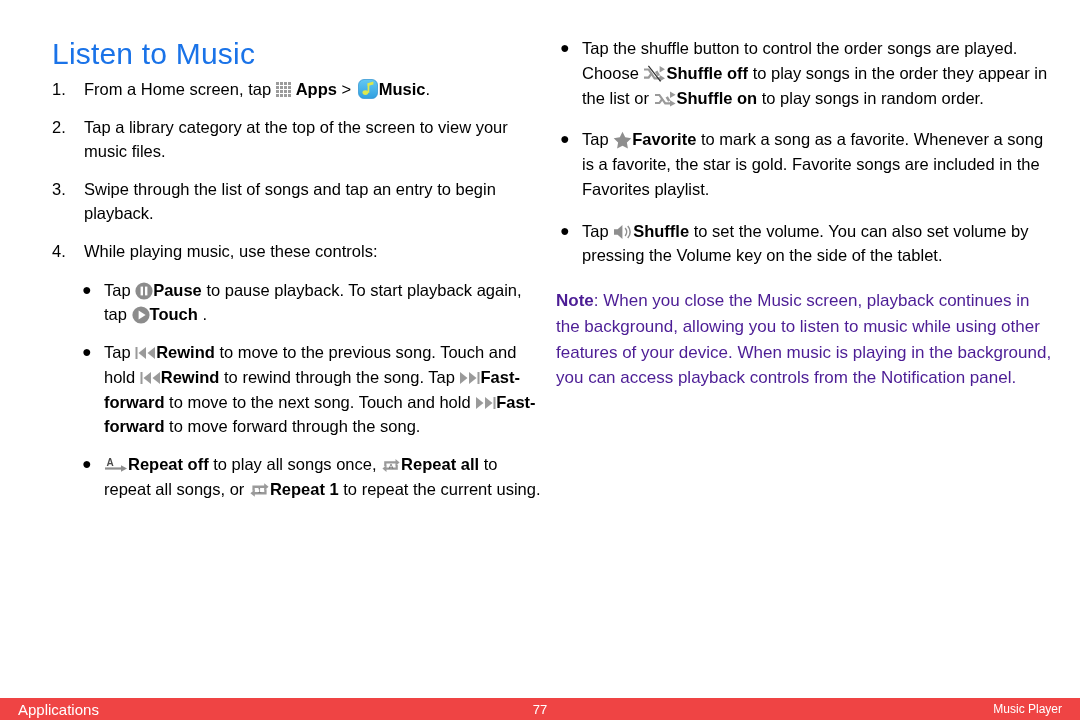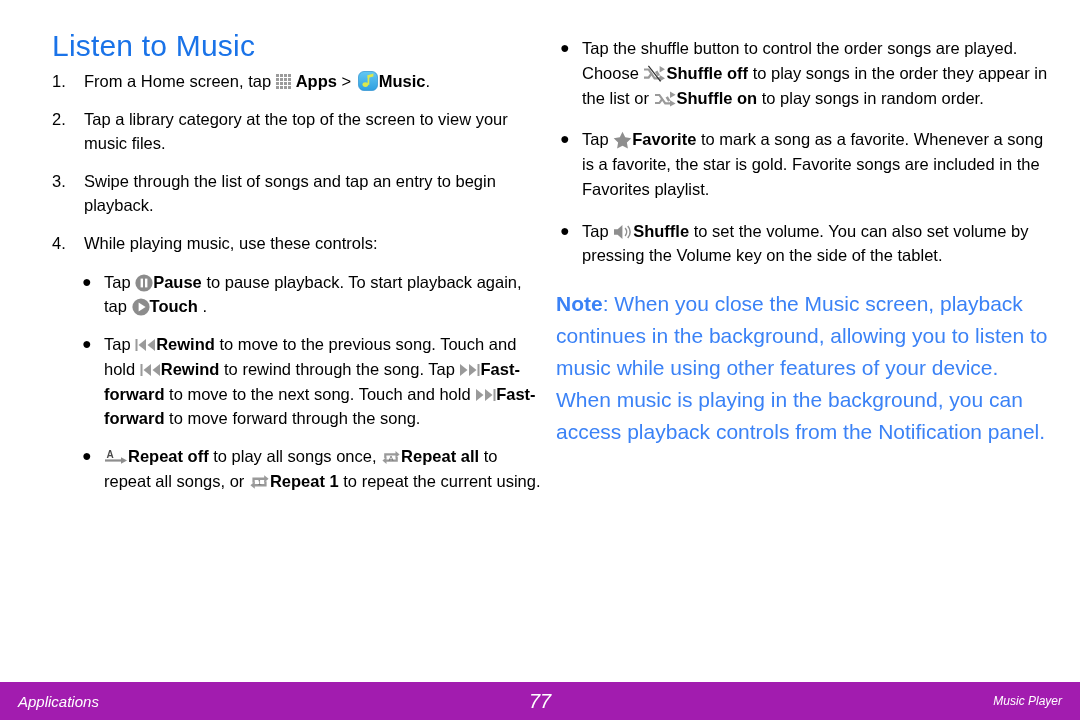--- a/index.html
+++ b/index.html
@@ -34,21 +34,21 @@
     top: 36px;
     width: 500px;
   }
 
   
   .page-title {
     color: #1a73e8;
     font-size: 30px;
     font-weight: normal;
     letter-spacing: 0.2px;
-    margin: 0 0 6px 0;
+    margin: 8px 0 6px 0;
     line-height: 1.2;
   }
 
   
   .olist {
     margin: 0;
     padding: 0;
     list-style: none;
   }
   .oitem {
@@ -89,52 +89,51 @@
   }
   .col-left .blist { margin-left: 26px; }
 
   .col-right .blist { margin-top: 0; }
   .col-right .bitem { margin-bottom: 17px; }
 
   b, .b { font-weight: bold; }
 
   
   .note {
-    color: #3b82f6;
-    font-size: 21px;
+    color: #4c1d95;
+    font-size: 17px;
     line-height: 1.52;
     margin-top: 20px;
   }
   .note .note-label { font-weight: bold; }
 
   
   .footer {
     position: absolute;
     left: 0;
     right: 0;
     bottom: 0;
-    height: 38px;
-    background: #a21caf;
+    height: 22px;
+    background: #ef4444;
     color: #ffffff;
-    font-style: italic;
   }
   .footer .f-left {
     position: absolute;
     left: 18px;
     top: 50%;
     transform: translateY(-50%);
     font-size: 15px;
   }
   .footer .f-center {
     position: absolute;
     left: 0; right: 0;
     top: 50%;
     transform: translateY(-50%);
     text-align: center;
-    font-size: 20px;
+    font-size: 13px;
   }
   .footer .f-right {
     position: absolute;
     right: 18px;
     top: 50%;
     transform: translateY(-50%);
     font-size: 12px;
   }
 
   

